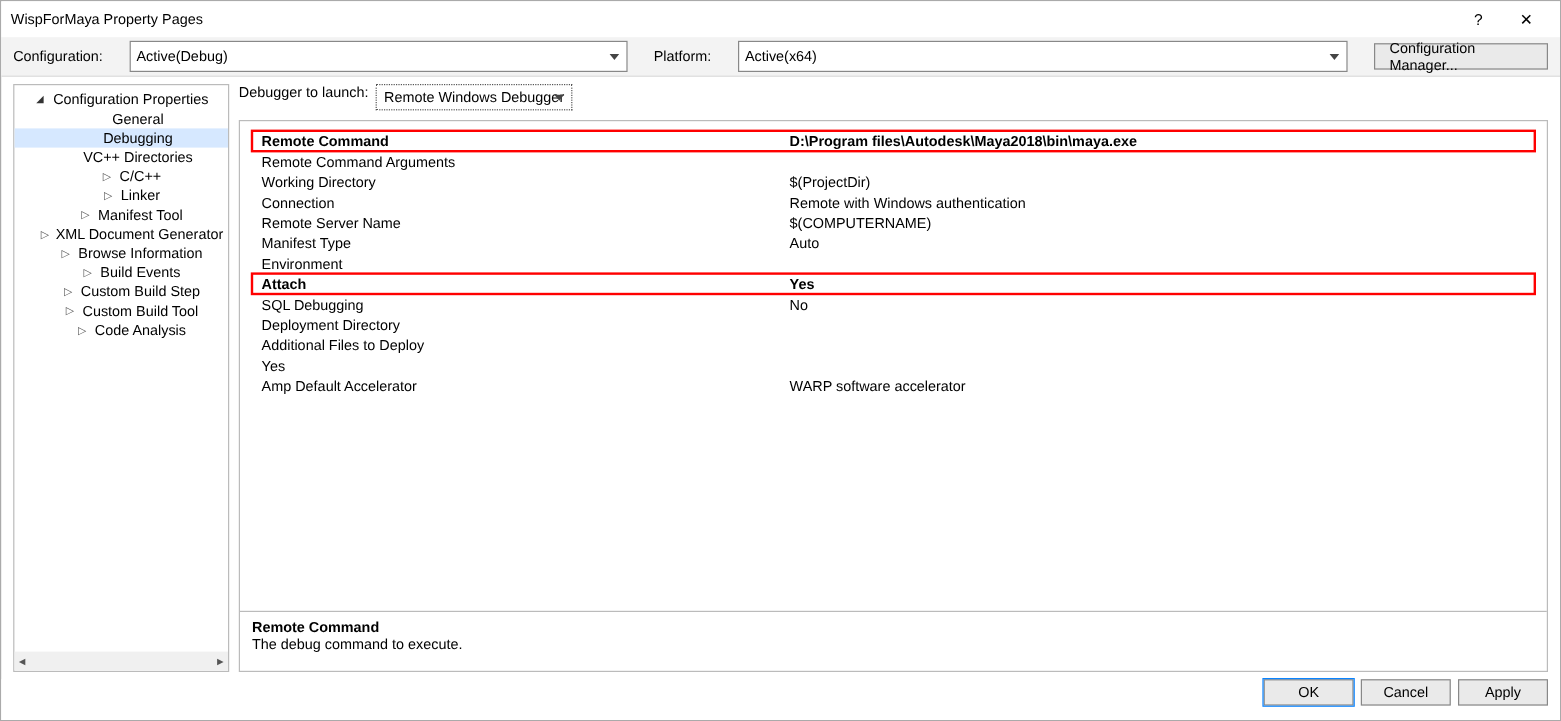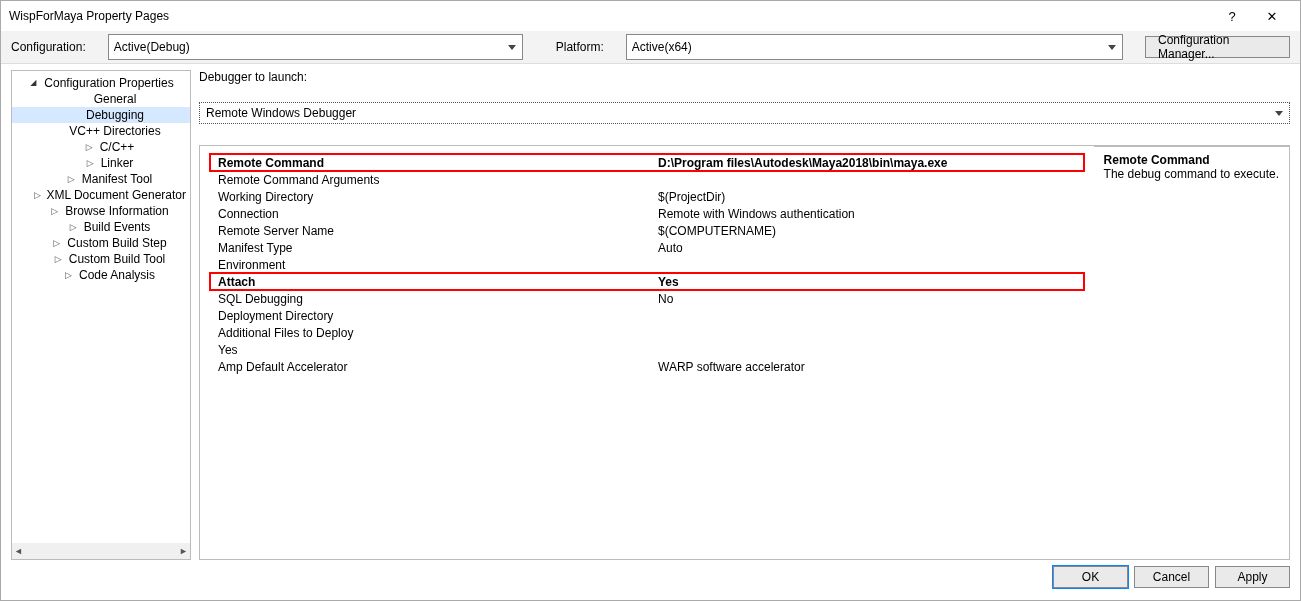--- a/index.html
+++ b/index.html
@@ -130,23 +130,23 @@
   }
   .tree-scroll span { font-size:9px; color:#555; }
   .content-pane {
     flex: 1;
     margin: 6px 10px 6px 4px;
     display:flex;
     flex-direction:column;
   }
   .launch-row {
     display:flex;
-    flex-direction:column;
-    gap:18px;
-    margin-bottom:21px;
+    flex-direction:row;
+    gap:6px;
+    margin-bottom:8px;
   }
   .launch-row label { }
   .launch-combo {
     border:1px dotted #555;
     height:22px;
     display:flex;
     align-items:center;
     padding:0 6px;
     position:relative;
     background:#fff;
@@ -156,20 +156,21 @@
     position:absolute;
     right:6px; top:50%; margin-top:-2px;
     border-left:4px solid transparent;
     border-right:4px solid transparent;
     border-top:5px solid #444;
   }
   .props-box {
     flex:1;
     border:1px solid #bbb;
     display:flex;
+    flex-direction:column;
     background:#fff;
   }
   .props-grid {
     flex:1;
     overflow:auto;
     padding: 8px 10px;
   }
   .prop-row {
     display:flex;
     height:17px;
@@ -211,21 +212,21 @@
   <div class="title">WispForMaya Property Pages</div>
   <div class="btn">?</div>
   <div class="btn">✕</div>
 </div>
 
 <div class="config-row">
   <label>Configuration:</label>
   <div class="combo" style="width:415px">
     <span>Active(Debug)</span>
   </div>
-  <label style="margin-left:11px">Platform:</label>
+  <label style="margin-left:0">Platform:</label>
   <div class="combo" style="flex:1">
     <span>Active(x64)</span>
   </div>
   <div class="btn-std" style="width:145px">
     <span>Configuration Manager...</span>
   </div>
 </div>
 
 <div class="main">
 

